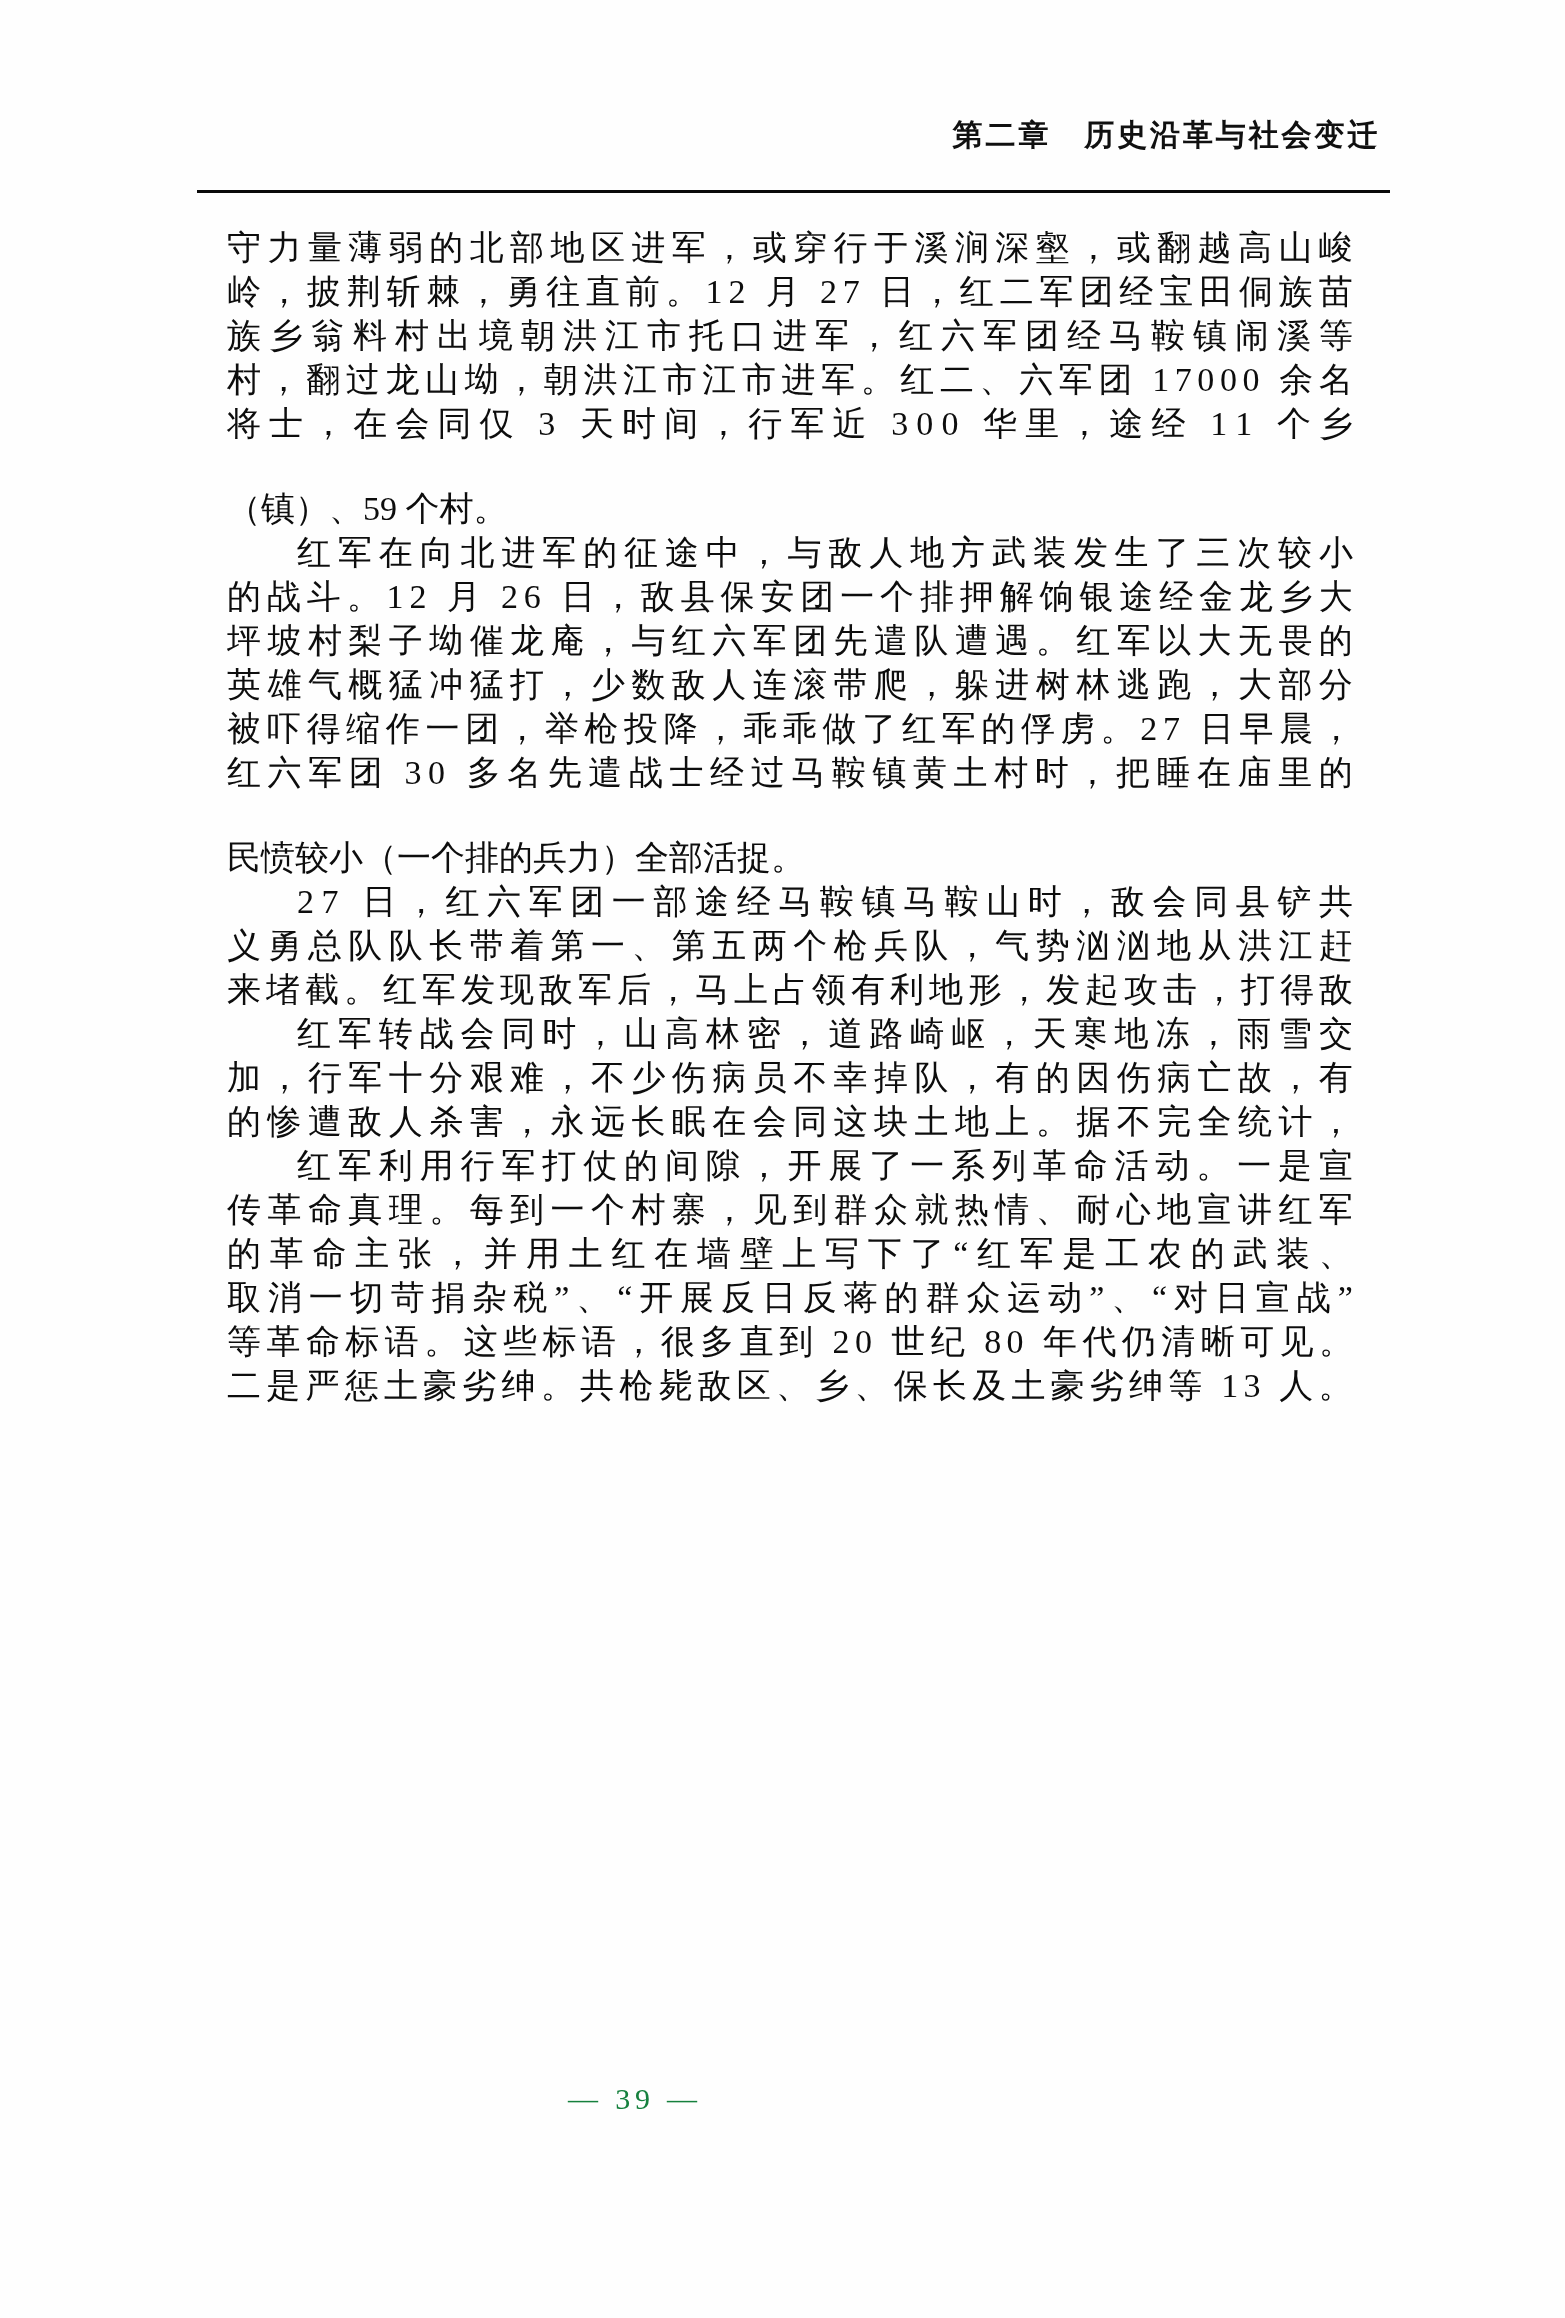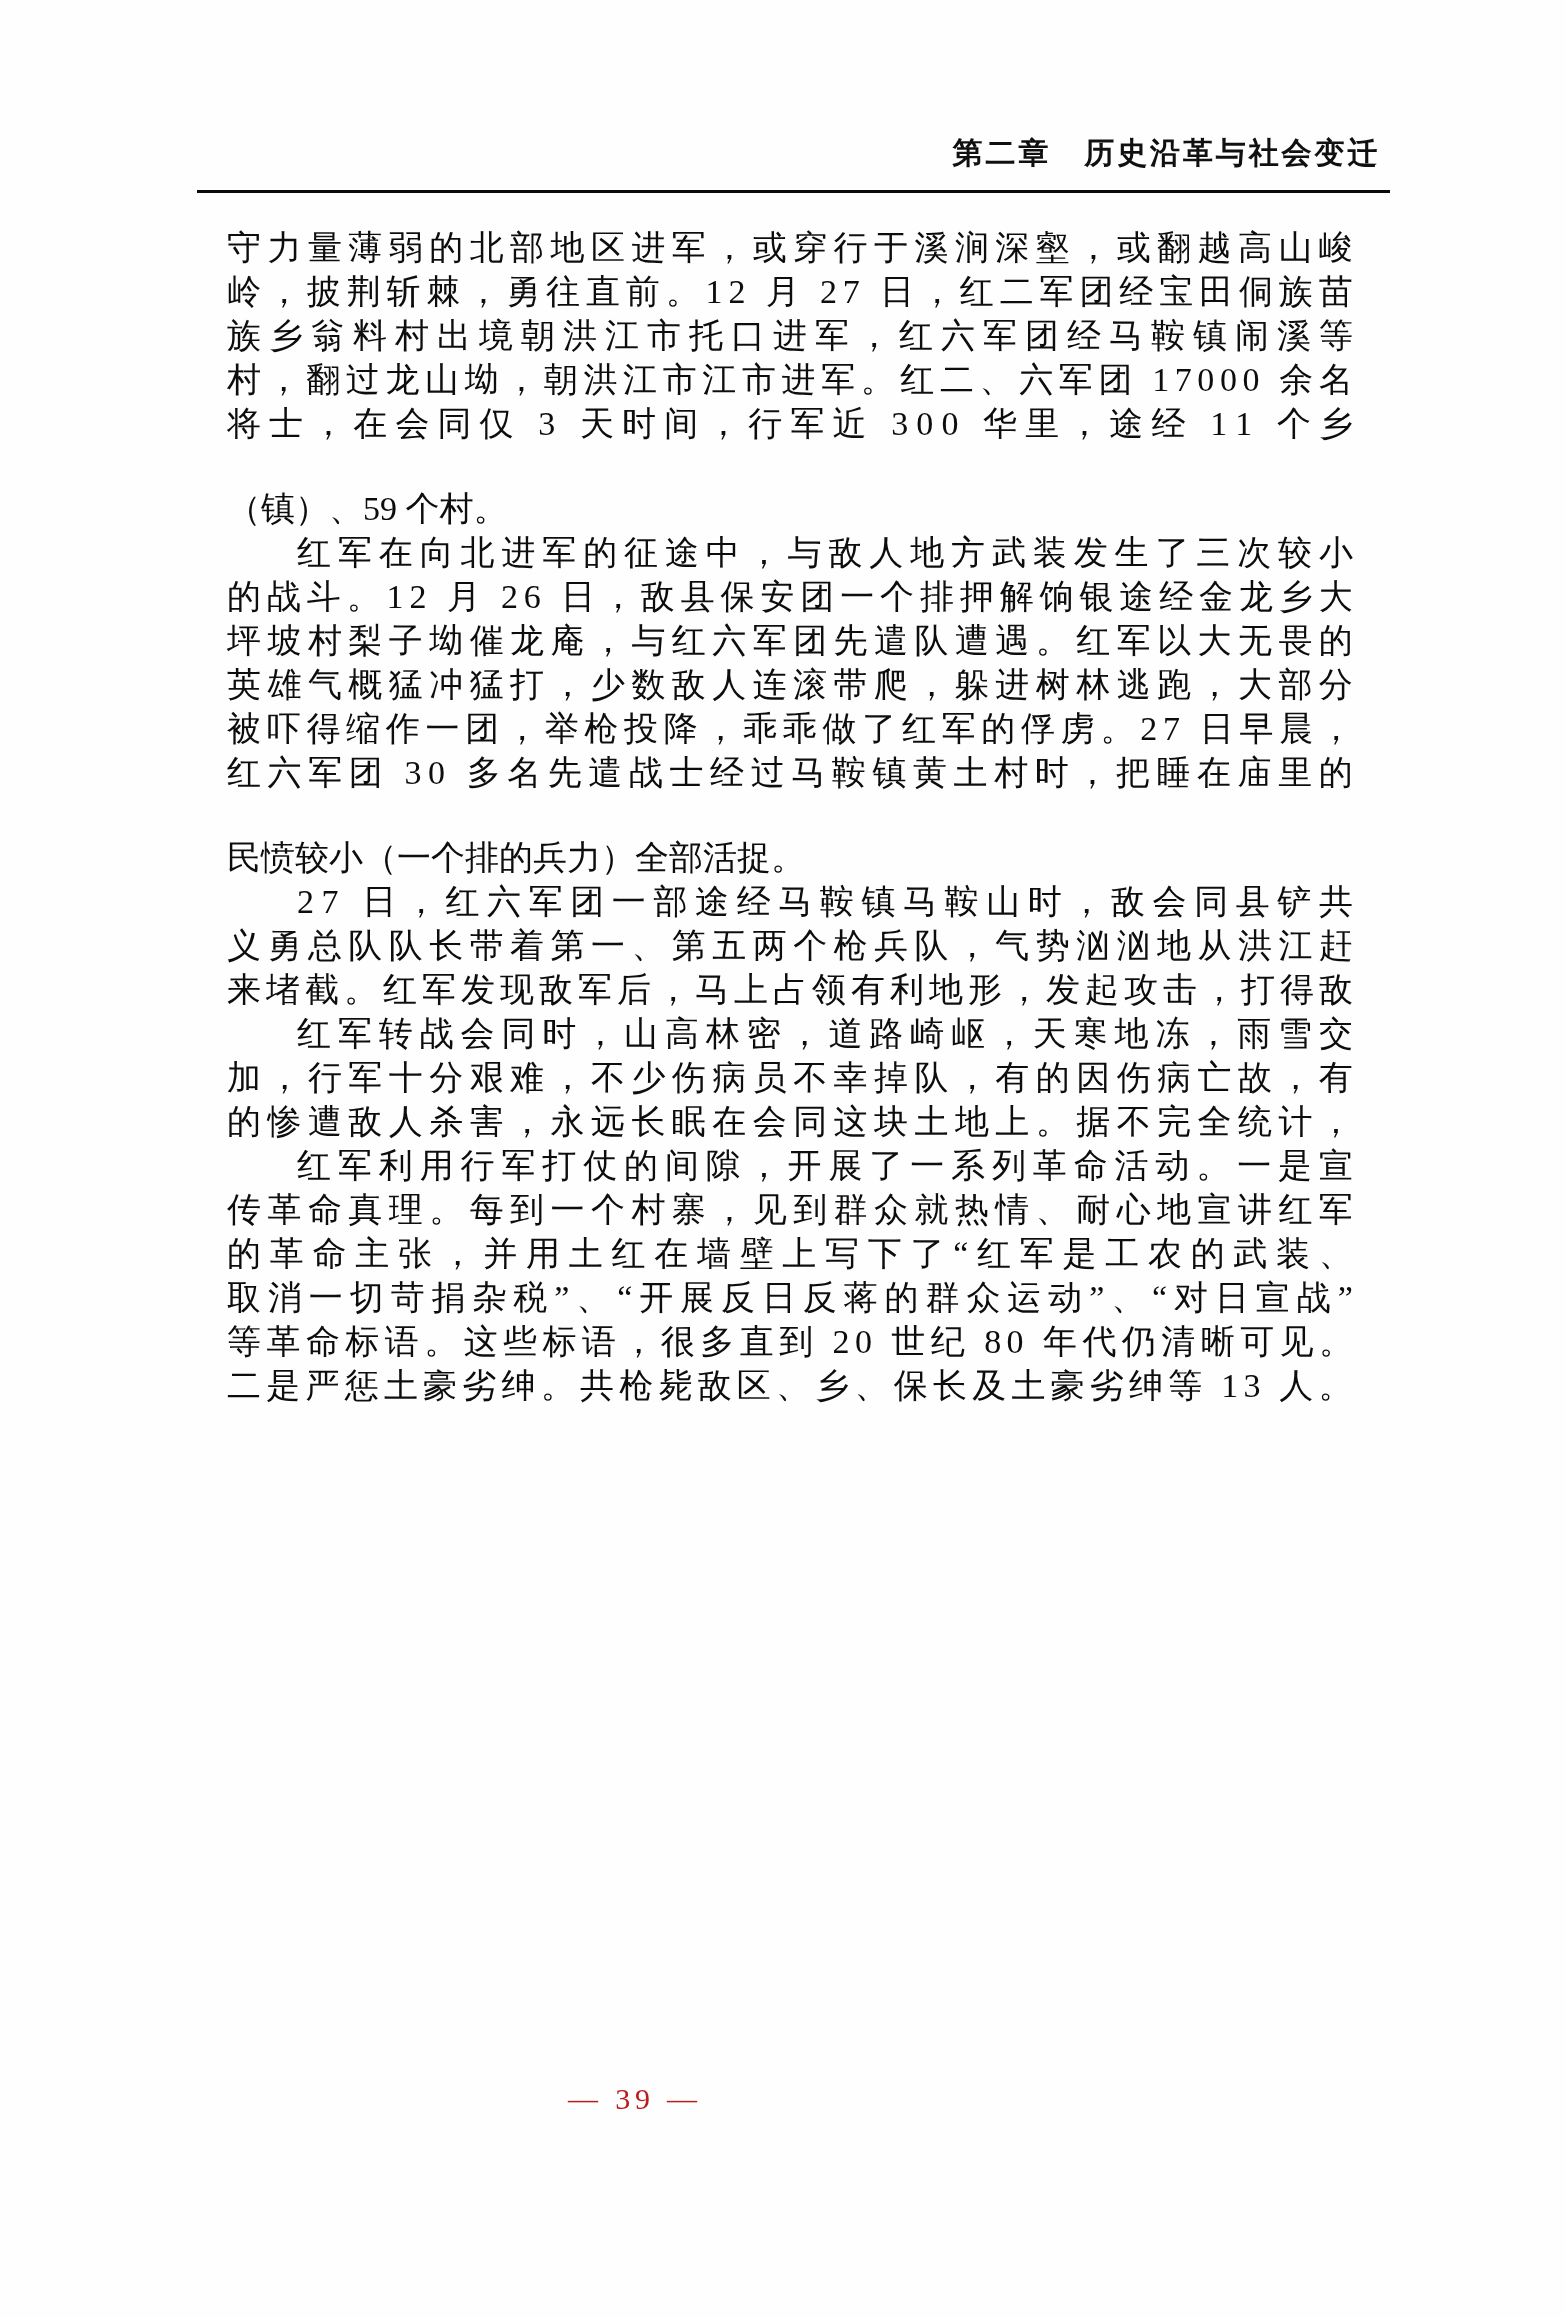--- a/index.html
+++ b/index.html
@@ -23,21 +23,21 @@
   }
 
   
   .runhead {
     position: absolute;
     left: 197px;
     top: 120px;
     width: 1192px;
     height: 65px;
     display: flex;
-    align-items: center;
+    align-items: flex-start;
     justify-content: flex-end;
   }
   .runhead-text {
     font-size: 30px;
     letter-spacing: 2.9px;
     font-weight: 600;
     white-space: pre;
     color: #101010;
     line-height: 1;
     padding-right: 8.7px;
@@ -94,21 +94,21 @@
 
   
   .folio {
     position: absolute;
     left: 0;
     top: 2082px;
     width: 1381px;
     text-align: center;
     font-size: 30px;
     letter-spacing: 4.8px;
-    color: #b91c1c;
+    color: #15803d;
   }
   .folio-inner {
     display: inline-block;
     padding-right: 111px;
     white-space: pre;
   }
 </style>
 </head>
 <body>
 

